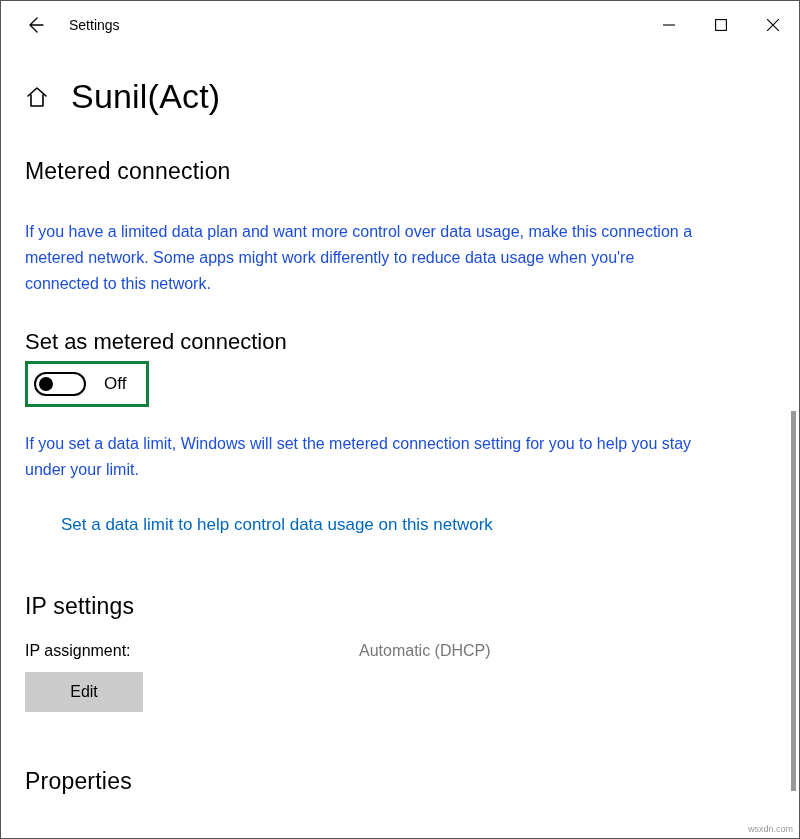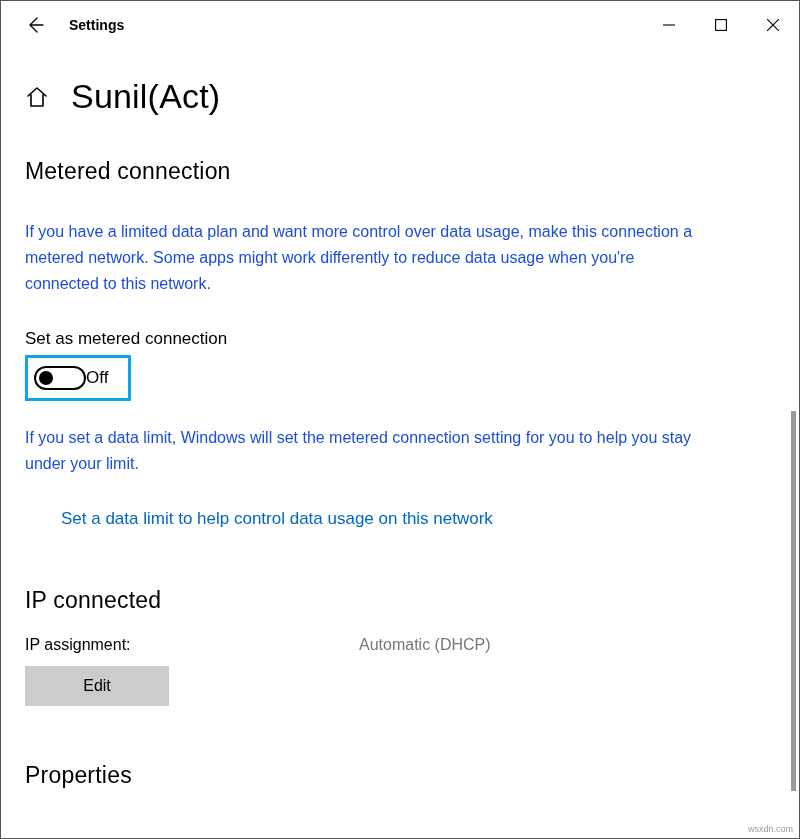--- a/index.html
+++ b/index.html
@@ -27,21 +27,21 @@
     .back-btn {
       width: 32px;
       height: 32px;
       display: flex;
       align-items: center;
       justify-content: center;
       cursor: pointer;
     }
     .app-title {
       font-size: 14px;
-      font-weight: 700;
+      font-weight: 400;
       color: #000;
     }
     .tb-right {
       margin-left: auto;
       display: flex;
     }
     .tb-btn {
       width: 52px;
       height: 38px;
       display: flex;
@@ -77,28 +77,29 @@
       margin-bottom: 22px;
     }
     .body-text {
       font-size: 16px;
       line-height: 26px;
       color: #1d4ed8;
       max-width: 680px;
       margin-bottom: 32px;
     }
     .label-text {
-      font-size: 17px;
+      font-size: 22px;
       color: #000;
       margin-bottom: 6px;
     }
     .highlight-box {
       display: inline-flex;
       align-items: center;
-      border: 3px solid #0ea5e9;
+      gap: 18px;
+      border: 3px solid #15803d;
       padding: 8px 20px 8px 6px;
       margin-bottom: 24px;
     }
     .toggle {
       width: 52px;
       height: 24px;
       border: 2px solid #000;
       border-radius: 14px;
       position: relative;
       cursor: pointer;
@@ -132,21 +133,21 @@
       font-size: 16px;
       color: #000;
       width: 290px;
     }
     .kv-val {
       font-size: 16px;
       color: #777;
       margin-left: 44px;
     }
     .edit-btn {
-      width: 144px;
+      width: 118px;
       height: 40px;
       background: #ccc;
       border: none;
       font-size: 16px;
       font-family: inherit;
       cursor: pointer;
       text-align: center;
       margin-bottom: 56px;
     }
     .scrollbar {
@@ -216,21 +217,21 @@
 
   <div class="highlight-box">
     <div class="toggle"></div>
     <span class="toggle-state">Off</span>
   </div>
 
   <p class="body-text">If you set a data limit, Windows will set the metered connection setting for you to help you stay under your limit.</p>
 
   <a class="link">Set a data limit to help control data usage on this network</a>
 
-  <h2 class="section-title tight">IP connected</h2>
+  <h2 class="section-title tight">IP settings</h2>
 
   <div class="kv-row">
     <div class="kv-key">IP assignment:</div>
     <div class="kv-val">Automatic (DHCP)</div>
   </div>
 
   <button class="edit-btn">Edit</button>
 
   <h2 class="section-title">Properties</h2>
 

